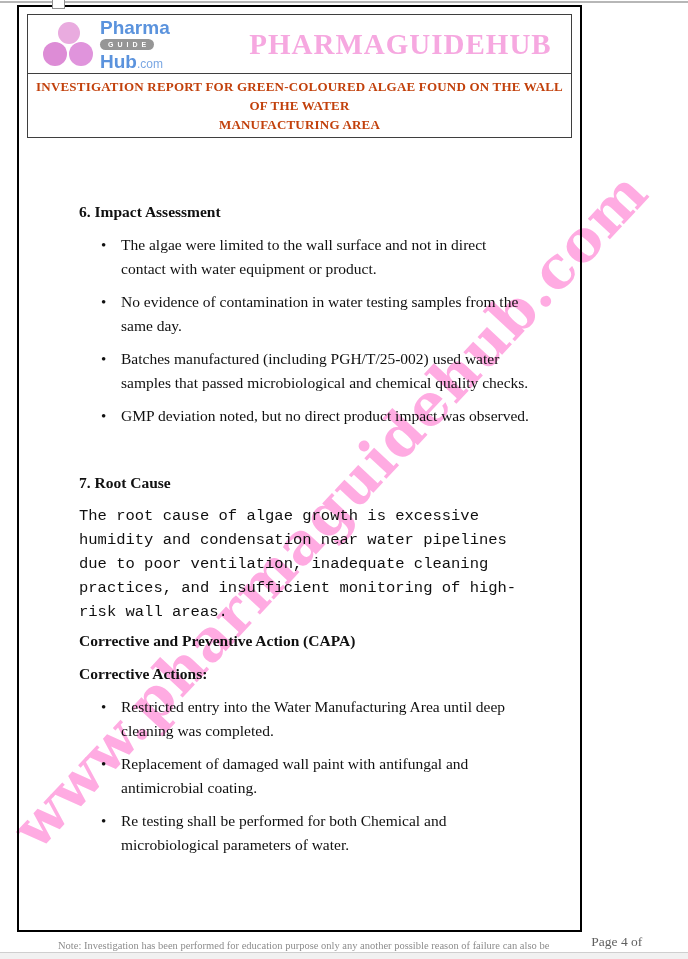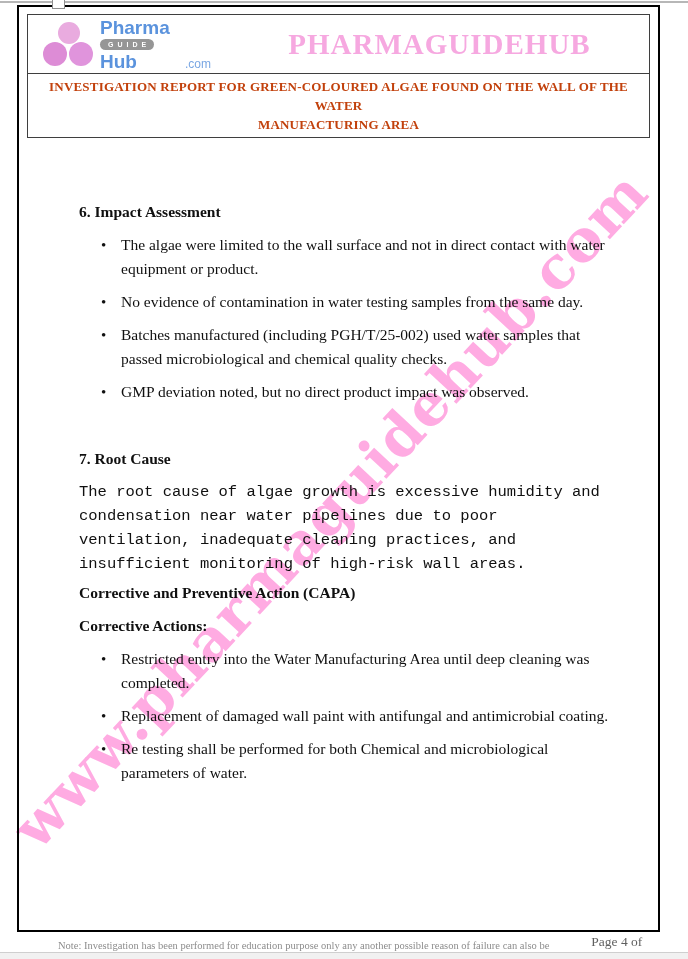--- a/index.html
+++ b/index.html
@@ -8,33 +8,33 @@
 
   .page { position: relative; width: 688px; height: 959px; background: #ffffff; overflow: hidden; }
 
   
   .top-line { position: absolute; top: 1px; left: 0; right: 0; height: 2px; background: #b7b7b7; z-index: 3; }
   .top-square { position: absolute; top: 0; left: 52px; width: 13px; height: 9px; background: #ffffff; border: 1px solid #8f8f8f; border-top: none; z-index: 4; }
 
   
   .watermark { position: absolute; left: 330px; top: 510px; transform: translate(-50%,-50%) rotate(-47deg); font-family: "DejaVu Serif", serif; font-weight: bold; font-size: 58px; letter-spacing: 1px; color: #ffabe2; white-space: nowrap; z-index: 0; pointer-events: none; }
 
-  .page-border { position: absolute; left: 17px; top: 5px; width: 643px; height: 927px; border: 2px solid #000000; z-index: 1; background: transparent; }
+  .page-border { position: absolute; left: 17px; top: 5px; width: 565px; height: 927px; border: 2px solid #000000; z-index: 1; background: transparent; }
 
   .header-table { margin: 7px 8px 0 8px; border: 1px solid #3f3f3f; background: transparent; }
   .header-row1 { display: flex; align-items: center; height: 59px; border-bottom: 1px solid #3f3f3f; padding: 0 12px 0 14px; }
 
   .logo { display: flex; align-items: center; gap: 6px; width: 200px; }
   .logo svg { display: block; }
   .logo-text { display: flex; flex-direction: column; align-items: flex-start; line-height: 1; }
   .logo-word1 { font-family: "Liberation Sans", sans-serif; font-weight: bold; font-size: 19px; color: #5b93dd; }
   .logo-badge { display: inline-block; background: #969696; color: #ffffff; font-family: "Liberation Sans", sans-serif; font-weight: bold; font-size: 7px; letter-spacing: 4px; padding: 2px 4px 2px 8px; border-radius: 6px; margin: 2px 0; }
   .logo-word2-wrap { display: flex; align-items: baseline; }
   .logo-word2 { font-family: "Liberation Sans", sans-serif; font-weight: bold; font-size: 19px; color: #5b93dd; }
-  .logo-suffix { font-family: "Liberation Sans", sans-serif; font-size: 12px; color: #7aa7e3; padding-left: 48px; }
+  .logo-suffix { font-family: "Liberation Sans", sans-serif; font-size: 12px; color: #7aa7e3; }
 
   .brand-title { flex: 1; text-align: center; font-weight: bold; font-size: 29px; letter-spacing: 1px; color: #f6a8e0; }
 
   .header-row2 { min-height: 40px; display: flex; flex-direction: column; justify-content: center; text-align: center; padding: 3px 6px; color: #c2410c; font-weight: bold; font-size: 13px; line-height: 19px; letter-spacing: 0.2px; }
 
   .content { position: relative; z-index: 1; padding: 19px 46px 0 60px; font-size: 15.5px; line-height: 24px; color: #101010; }
   .content p { margin: 0 0 5px 0; font-family: Liberation Mono, monospace; }
   .heading { font-weight: bold; margin: 0 0 9px 0; }
   .gap-top { margin-top: 43px; }
   ul.bullets { list-style: none; margin: 0 0 9px 0; padding: 0 0 0 42px; }

